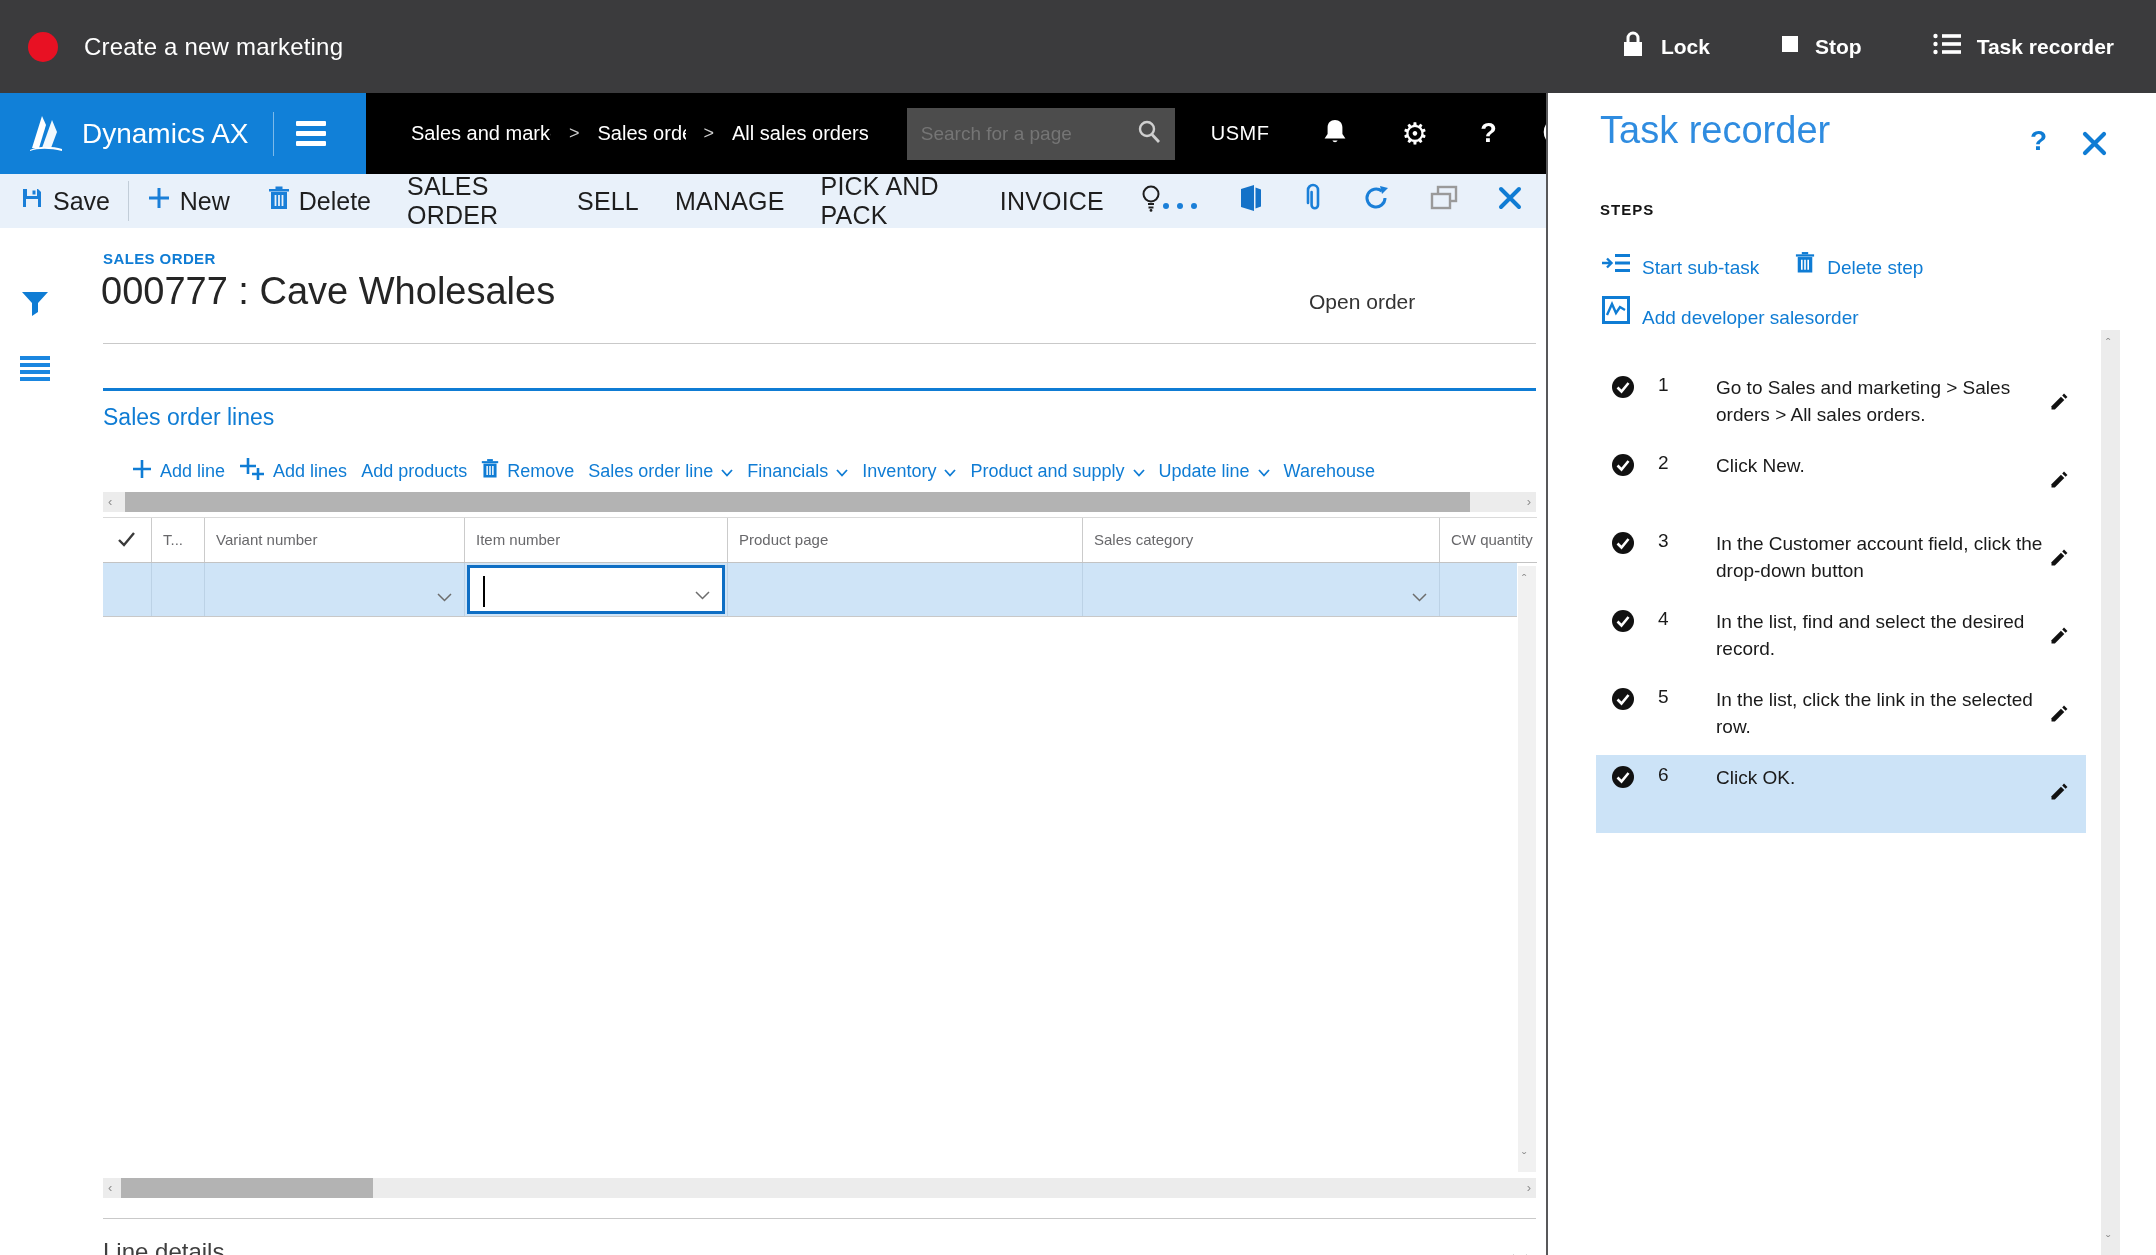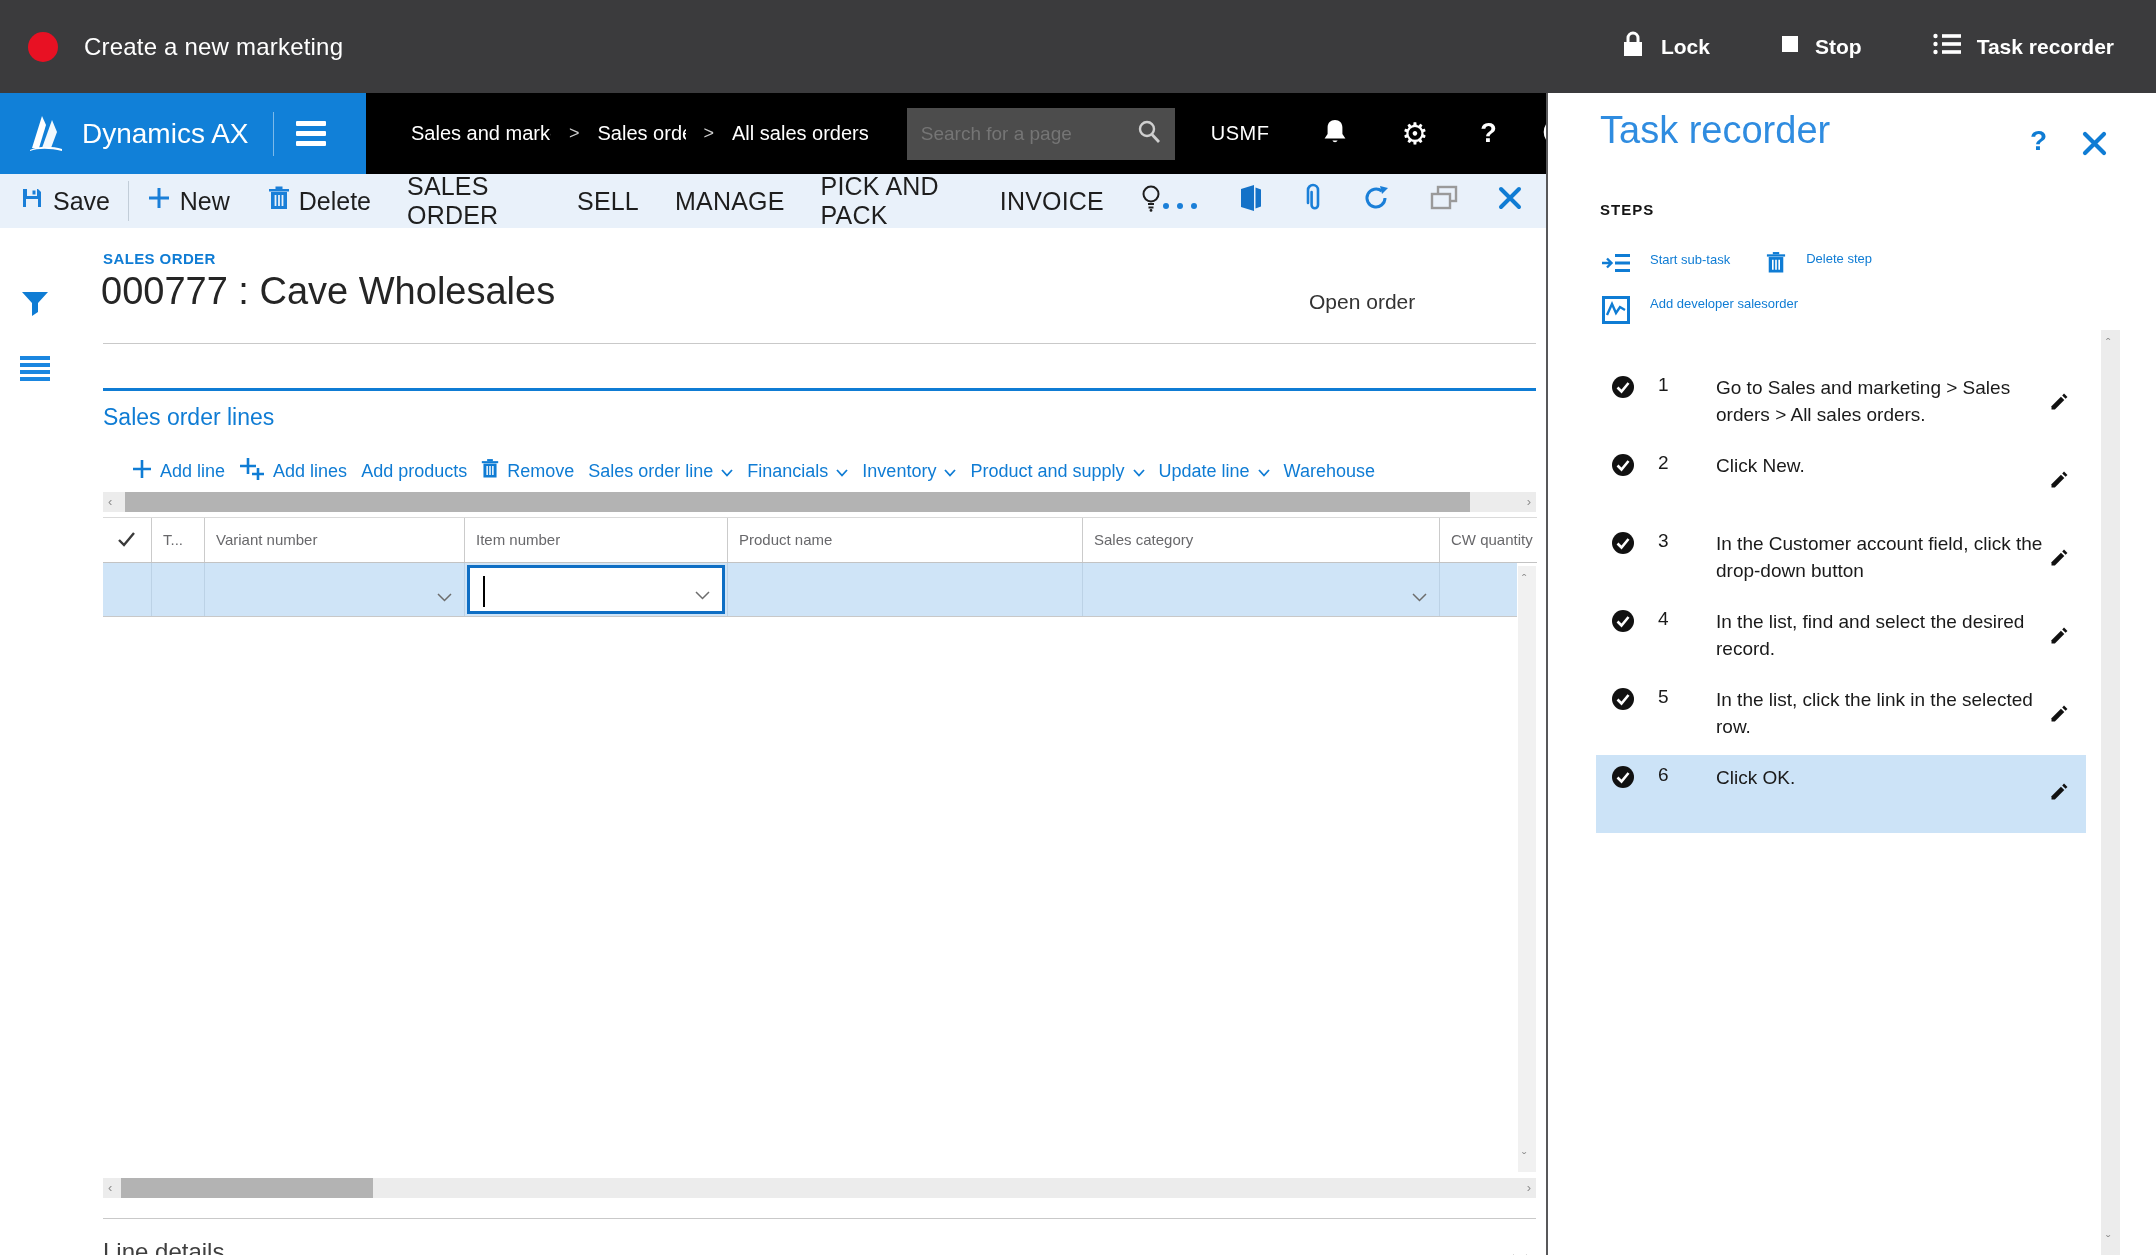--- a/index.html
+++ b/index.html
@@ -69,21 +69,21 @@
 
   .bt-section-row { position:absolute; left:103px; top:1010px; width:1433px; }
 
   
   .panel { position:absolute; left:1546px; top:93px; width:610px; height:1162px; background:#fff; border-left:2px solid #58585a; }
   .panel-title { position:absolute; left:52px; top:16px; font-size:38px; font-weight:300; color:#2f8ce0; }
   .panel-help { position:absolute; left:482px; top:32px; font-size:28px; font-weight:700; color:#0f7cd4; }
   .panel-close { position:absolute; left:534px; top:38px; }
   .steps-label { position:absolute; left:52px; top:108px; font-size:15px; font-weight:700; color:#141414; letter-spacing:1px; }
   .panel-links { position:absolute; left:54px; top:158px; display:flex; align-items:center; gap:36px; }
-  .p-link { display:flex; align-items:flex-start; gap:20px; color:#0f7cd4; font-size:13px; cursor:default; }
+  .p-link { display:flex; align-items:flex-end; gap:12px; color:#0f7cd4; font-size:19px; cursor:default; }
   .placeholder-link { position:absolute; left:54px; top:203px; }
   .steps { position:absolute; left:48px; top:272px; width:490px; }
   .step-row { position:relative; height:78px; }
   .step-row.selected { background:#cce3f7; }
   .step-check { position:absolute; left:15px; top:10px; }
   .step-num { position:absolute; left:62px; top:9px; font-size:19px; color:#1a1a1a; }
   .step-text { position:absolute; left:120px; top:9px; width:332px; font-size:19px; line-height:27px; color:#1a1a1a; }
   .step-pencil { position:absolute; right:16px; top:26px; }
   .panel-vscroll { position:absolute; left:553px; top:237px; width:19px; height:925px; background:#ececec; }
 </style>
@@ -374,21 +374,21 @@
 
       <div class="grid-header">
         <div class="gh-cell" style="width:49px;padding-left:15px">
           <svg width="17" height="16" viewBox="0 0 17 16">
               <path d="M1 9 L6 14 L16 2" fill="none" stroke="#3a3a3a" stroke-width="2.4"></path>
             </svg>
         </div>
         <div class="gh-cell" style="width:53px">T...</div>
         <div class="gh-cell" style="width:260px">Variant number</div>
         <div class="gh-cell" style="width:263px">Item number</div>
-        <div class="gh-cell" style="width:355px">Product name</div>
+        <div class="gh-cell" style="width:355px">Product page</div>
         <div class="gh-cell" style="width:357px">Sales category</div>
         <div class="gh-cell" style="width:97px;border-right:none">CW quantity</div>
       </div>
 
       <div class="grid-row">
         <div class="gr-cell" style="width:49px"></div>
         <div class="gr-cell" style="width:53px"></div>
         <div class="gr-cell" style="width:260px">
           <span class="cell-chevron"><svg width="15" height="9" viewBox="0 0 15 9">
                 <polyline points="1,1 7.5,7.5 14,1" fill="none" stroke="#6d6d6d" stroke-width="1.5"></polyline>

